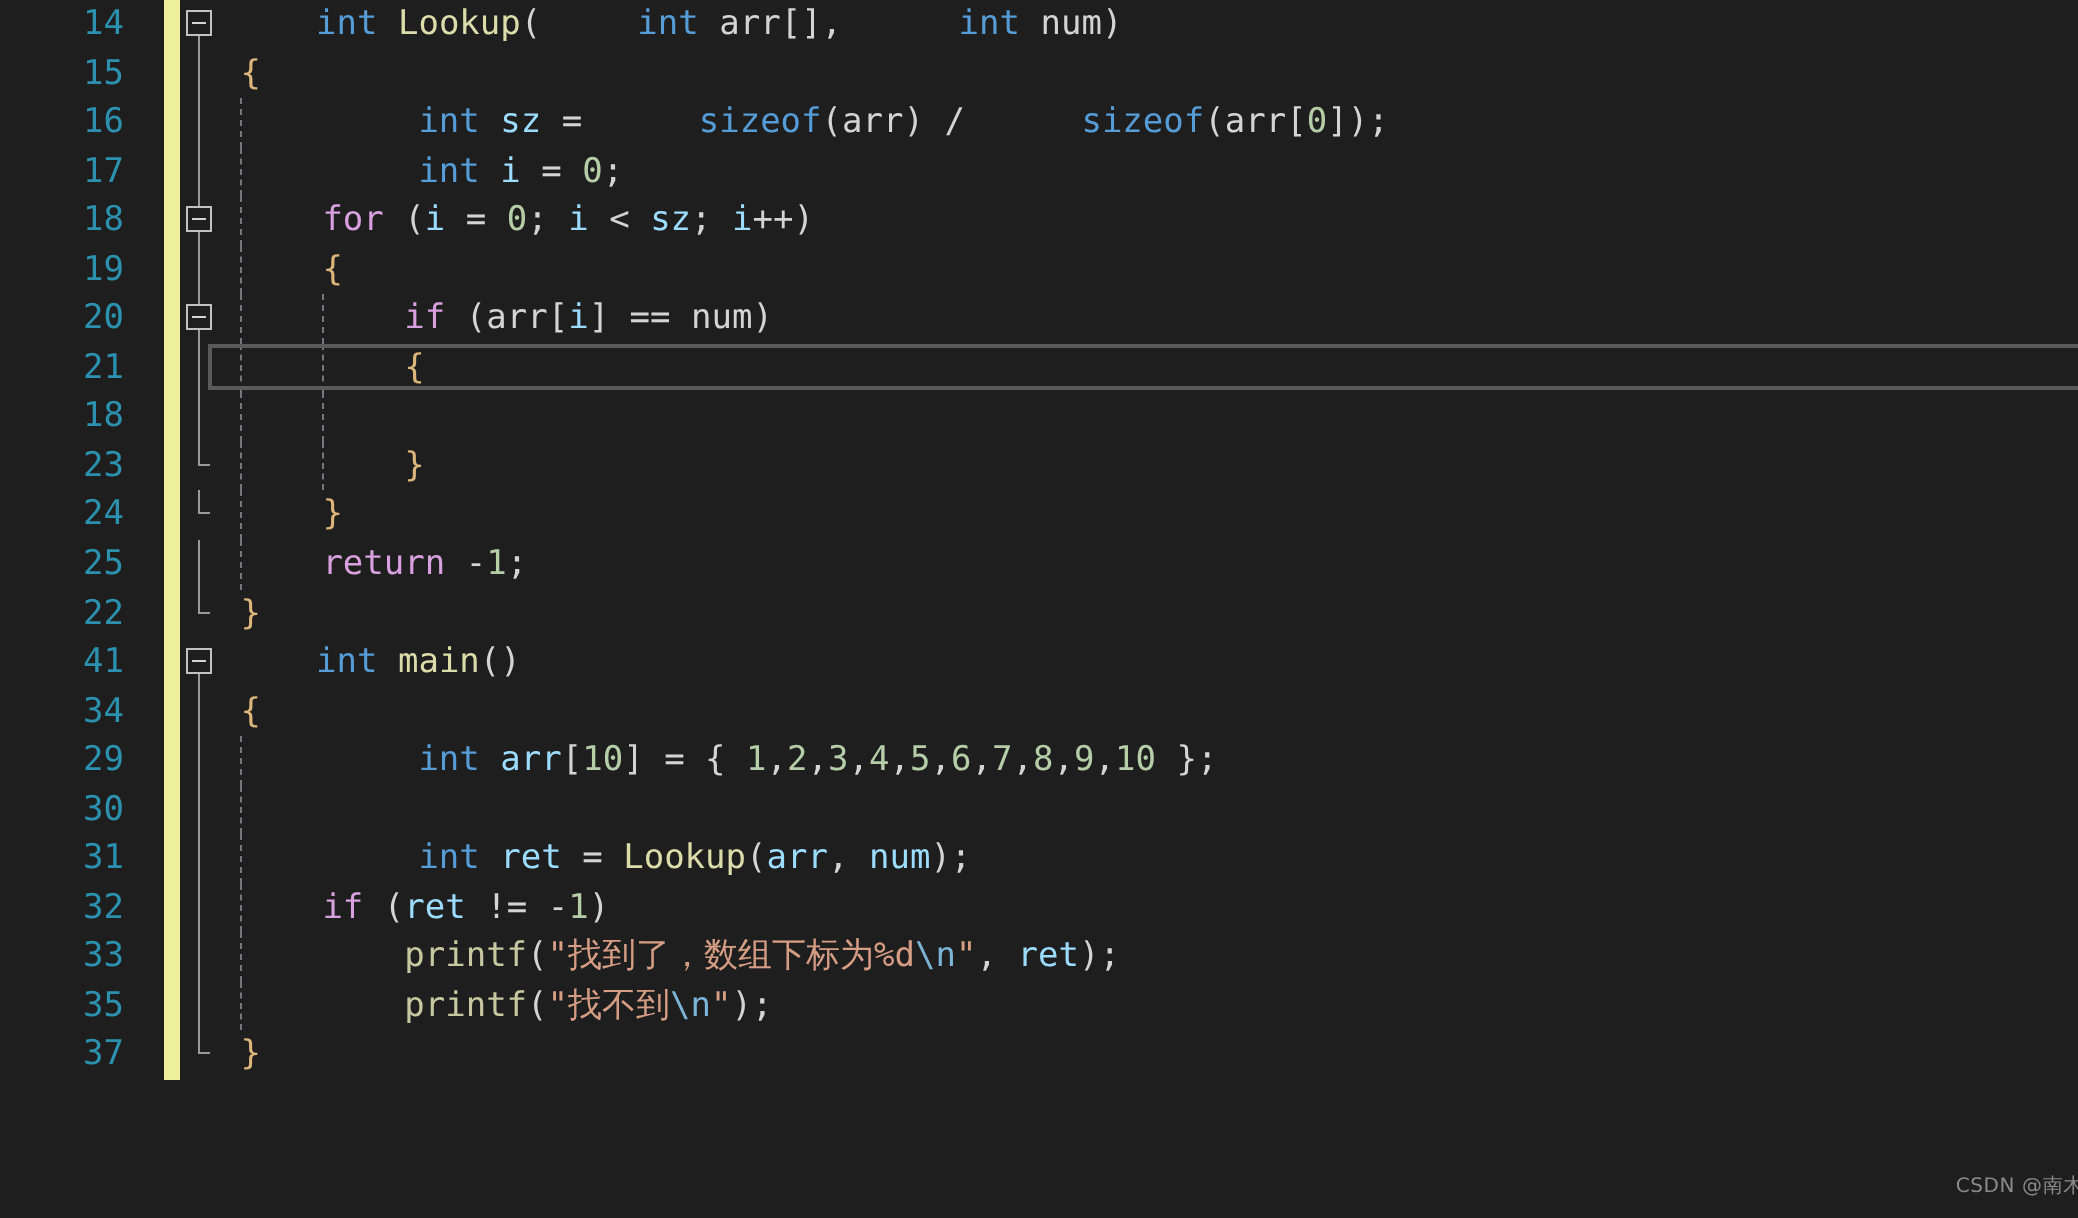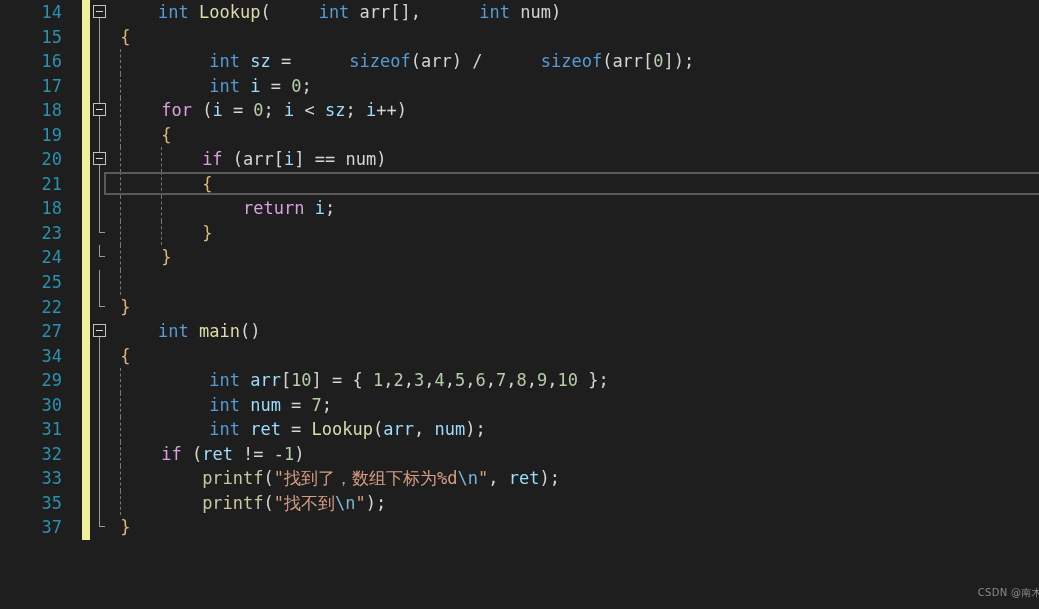--- a/index.html
+++ b/index.html
@@ -165,29 +165,29 @@
 <div id="app">
   <div id="editor">
       <div class="row"><div class="lineno">14</div><div class="changebar"></div><div class="outline"><div class="vline half-bottom"></div><div class="box"></div></div><div class="code"><span class="kw">int</span><span class="br"> </span><span class="fn">Lookup</span><span class="br">(</span><span class="kw">int</span><span class="br"> </span><span class="id">arr</span><span class="br">[], </span><span class="kw">int</span><span class="br"> </span><span class="id">num</span><span class="br">)</span></div></div>
       <div class="row"><div class="lineno">15</div><div class="changebar"></div><div class="outline"><div class="vline"></div></div><div class="code"><span class="br"> </span><span class="cbr">{</span></div></div>
       <div class="row"><div class="lineno">16</div><div class="changebar"></div><div class="outline"><div class="vline"></div></div><div class="guide" style="left: 120px;"></div><div class="code"><span class="br">     </span><span class="kw">int</span><span class="br"> </span><span class="var">sz</span><span class="br"> = </span><span class="kw">sizeof</span><span class="br">(</span><span class="id">arr</span><span class="br">) / </span><span class="kw">sizeof</span><span class="br">(</span><span class="id">arr</span><span class="br">[</span><span class="num">0</span><span class="br">]);</span></div></div>
       <div class="row"><div class="lineno">17</div><div class="changebar"></div><div class="outline"><div class="vline"></div></div><div class="guide" style="left: 120px;"></div><div class="code"><span class="br">     </span><span class="kw">int</span><span class="br"> </span><span class="var">i</span><span class="br"> = </span><span class="num">0</span><span class="br">;</span></div></div>
       <div class="row"><div class="lineno">18</div><div class="changebar"></div><div class="outline"><div class="vline"></div><div class="box"></div></div><div class="guide" style="left: 120px;"></div><div class="code"><span class="br">     </span><span class="ctl">for</span><span class="br"> (</span><span class="var">i</span><span class="br"> = </span><span class="num">0</span><span class="br">; </span><span class="var">i</span><span class="br"> &lt; </span><span class="var">sz</span><span class="br">; </span><span class="var">i</span><span class="br">++)</span></div></div>
       <div class="row"><div class="lineno">19</div><div class="changebar"></div><div class="outline"><div class="vline"></div></div><div class="guide" style="left: 120px;"></div><div class="code"><span class="br">     </span><span class="cbr">{</span></div></div>
       <div class="row"><div class="lineno">20</div><div class="changebar"></div><div class="outline"><div class="vline"></div><div class="box"></div></div><div class="guide" style="left: 120px;"></div><div class="guide" style="left: 161px;"></div><div class="code"><span class="br">         </span><span class="ctl">if</span><span class="br"> (</span><span class="id">arr</span><span class="br">[</span><span class="var">i</span><span class="br">] == </span><span class="id">num</span><span class="br">)</span></div></div>
       <div class="row"><div class="lineno">21</div><div class="changebar"></div><div class="outline"><div class="vline"></div></div><div class="guide" style="left: 120px;"></div><div class="guide" style="left: 161px;"></div><div class="curline"></div><div class="code"><span class="br">         </span><span class="cbr">{</span></div></div>
-      <div class="row"><div class="lineno">18</div><div class="changebar"></div><div class="outline"><div class="vline"></div></div><div class="guide" style="left: 120px;"></div><div class="guide" style="left: 161px;"></div><div class="code"><span class="br">             </span><span class="ctl">return</span><span class="br"> </span><span class="var">i</span><span class="br">;</span></div></div>
+      <div class="row"><div class="lineno">18</div><div class="changebar"></div><div class="outline"><div class="vline"></div></div><div class="guide" style="left: 120px;"></div><div class="guide" style="left: 161px;"></div></div>
       <div class="row"><div class="lineno">23</div><div class="changebar"></div><div class="outline"><div class="vline half-top"></div><div class="elbow"></div></div><div class="guide" style="left: 120px;"></div><div class="guide" style="left: 161px;"></div><div class="code"><span class="br">         </span><span class="cbr">}</span></div></div>
       <div class="row"><div class="lineno">24</div><div class="changebar"></div><div class="outline"><div class="vline half-top"></div><div class="elbow"></div></div><div class="guide" style="left: 120px;"></div><div class="code"><span class="br">     </span><span class="cbr">}</span></div></div>
-      <div class="row"><div class="lineno">25</div><div class="changebar"></div><div class="outline"><div class="vline"></div></div><div class="guide" style="left: 120px;"></div></div>
+      <div class="row"><div class="lineno">25</div><div class="changebar"></div><div class="outline"><div class="vline"></div></div><div class="guide" style="left: 120px;"></div><div class="code"><span class="br">     </span><span class="ctl">return</span><span class="br"> -</span><span class="num">1</span><span class="br">;</span></div></div>
       <div class="row"><div class="lineno">22</div><div class="changebar"></div><div class="outline"><div class="vline half-top"></div><div class="elbow"></div></div><div class="code"><span class="br"> </span><span class="cbr">}</span></div></div>
-      <div class="row"><div class="lineno">27</div><div class="changebar"></div><div class="outline"><div class="vline half-bottom"></div><div class="box"></div></div><div class="code"><span class="kw">int</span><span class="br"> </span><span class="fn">main</span><span class="br">()</span></div></div>
+      <div class="row"><div class="lineno">41</div><div class="changebar"></div><div class="outline"><div class="vline half-bottom"></div><div class="box"></div></div><div class="code"><span class="kw">int</span><span class="br"> </span><span class="fn">main</span><span class="br">()</span></div></div>
       <div class="row"><div class="lineno">34</div><div class="changebar"></div><div class="outline"><div class="vline"></div></div><div class="code"><span class="br"> </span><span class="cbr">{</span></div></div>
       <div class="row"><div class="lineno">29</div><div class="changebar"></div><div class="outline"><div class="vline"></div></div><div class="guide" style="left: 120px;"></div><div class="code"><span class="br">     </span><span class="kw">int</span><span class="br"> </span><span class="var">arr</span><span class="br">[</span><span class="num">10</span><span class="br">] = { </span><span class="num">1</span><span class="br">,</span><span class="num">2</span><span class="br">,</span><span class="num">3</span><span class="br">,</span><span class="num">4</span><span class="br">,</span><span class="num">5</span><span class="br">,</span><span class="num">6</span><span class="br">,</span><span class="num">7</span><span class="br">,</span><span class="num">8</span><span class="br">,</span><span class="num">9</span><span class="br">,</span><span class="num">10</span><span class="br"> };</span></div></div>
-      <div class="row"><div class="lineno">30</div><div class="changebar"></div><div class="outline"><div class="vline"></div></div><div class="guide" style="left: 120px;"></div><div class="code"><span class="br">     </span><span class="kw">int</span><span class="br"> </span><span class="var">num</span><span class="br"> = </span><span class="num">7</span><span class="br">;</span></div></div>
+      <div class="row"><div class="lineno">30</div><div class="changebar"></div><div class="outline"><div class="vline"></div></div><div class="guide" style="left: 120px;"></div></div>
       <div class="row"><div class="lineno">31</div><div class="changebar"></div><div class="outline"><div class="vline"></div></div><div class="guide" style="left: 120px;"></div><div class="code"><span class="br">     </span><span class="kw">int</span><span class="br"> </span><span class="var">ret</span><span class="br"> = </span><span class="fn">Lookup</span><span class="br">(</span><span class="var">arr</span><span class="br">, </span><span class="var">num</span><span class="br">);</span></div></div>
       <div class="row"><div class="lineno">32</div><div class="changebar"></div><div class="outline"><div class="vline"></div></div><div class="guide" style="left: 120px;"></div><div class="code"><span class="br">     </span><span class="ctl">if</span><span class="br"> (</span><span class="var">ret</span><span class="br"> != -</span><span class="num">1</span><span class="br">)</span></div></div>
       <div class="row"><div class="lineno">33</div><div class="changebar"></div><div class="outline"><div class="vline"></div></div><div class="guide" style="left: 120px;"></div><div class="code"><span class="br">         </span><span class="fnc">printf</span><span class="br">(</span><span class="str">"找到了，数组下标为%d</span><span class="esc">\n</span><span class="str">"</span><span class="br">, </span><span class="var">ret</span><span class="br">);</span></div></div>
       <div class="row"><div class="lineno">35</div><div class="changebar"></div><div class="outline"><div class="vline"></div></div><div class="guide" style="left: 120px;"></div><div class="code"><span class="br">         </span><span class="fnc">printf</span><span class="br">(</span><span class="str">"找不到</span><span class="esc">\n</span><span class="str">"</span><span class="br">);</span></div></div>
       <div class="row"><div class="lineno">37</div><div class="changebar"></div><div class="outline"><div class="vline half-top"></div><div class="elbow"></div></div><div class="code"><span class="br"> </span><span class="cbr">}</span></div></div>
     </div>
   <div id="watermark">CSDN @南木_N</div>
 </div>
 
 </body></html>

